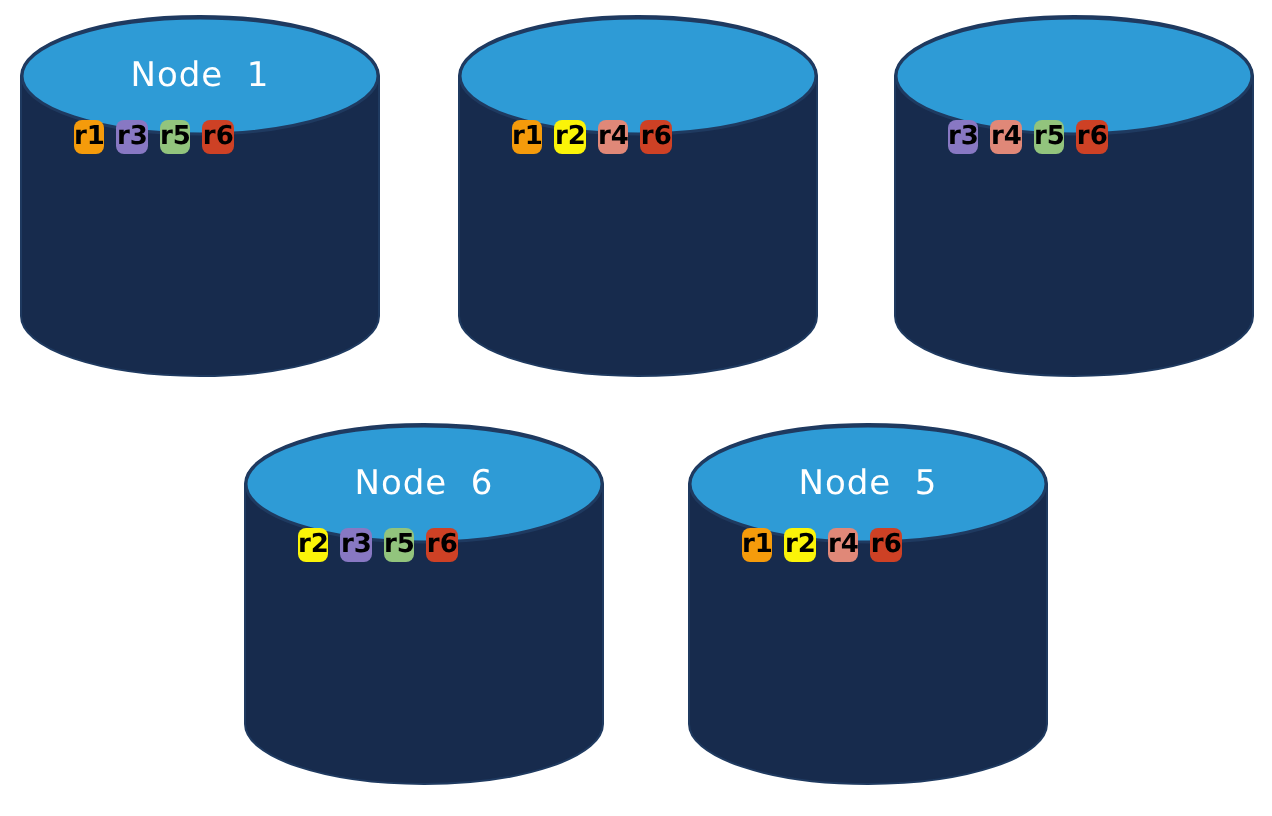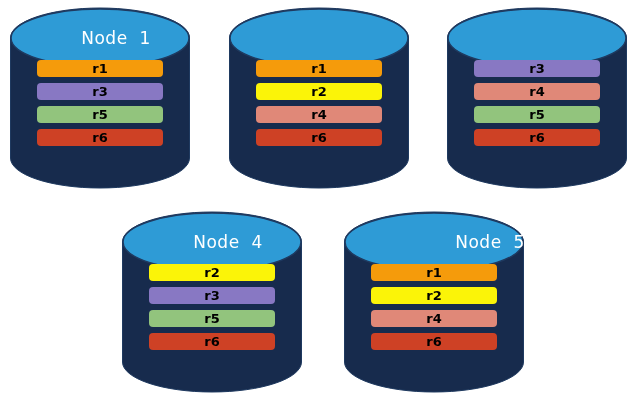--- a/index.html
+++ b/index.html
@@ -35,28 +35,26 @@
     left: 0;
     width: 100%;
     text-align: center;
     color: #ffffff;
     font-family: "DejaVu Sans", sans-serif;
     font-size: 17px;
     font-weight: 400;
     letter-spacing: 0.5px;
     white-space: pre;
     pointer-events: none;
-    padding-left: 16px;
   }
   .replica-list {
     position: absolute;
     left: 0;
     width: 100%;
     display: flex;
-    flex-direction: column;
   }
   .replica-bar {
     position: relative;
     border-radius: 4px;
     height: 17px;
     line-height: 17px;
     text-align: center;
     color: #000000;
     font-family: "DejaVu Sans", sans-serif;
     font-size: 13px;
@@ -103,34 +101,34 @@
         <div class="replica-bar" style="background: rgb(224, 136, 120);">r4</div>
         <div class="replica-bar" style="background: rgb(146, 196, 125);">r5</div>
         <div class="replica-bar" style="background: rgb(206, 65, 37);">r6</div>
       </div>
     </div>
     <div class="node" style="left: 122px; top: 212px; width: 180px; height: 180px;">
       <svg class="node-svg" width="180" height="180" viewBox="0 0 180 180">
         <path d="M 0.5,30 L 0.5,150 A 89.5 30 0 0 0 179.5 150 L 179.5,30 A 89.5 30 0 0 0 0.5 30 Z" fill="#172B4D" stroke="#1F3A60" stroke-width="1"></path>
         <ellipse cx="90" cy="30" rx="89" ry="29" fill="#2E9BD6" stroke="#1F3A60" stroke-width="1.5"></ellipse>
       </svg>
-      <div class="node-title" style="top: 20px;">Node  4</div>
+      <div class="node-title" style="top: 20px;">Node  6</div>
       <div class="replica-list" style="top: 52px; padding-left: 27px; padding-right: 27px; box-sizing: border-box; gap: 6px;">
         <div class="replica-bar" style="background: rgb(251, 244, 8);">r2</div>
         <div class="replica-bar" style="background: rgb(136, 120, 195);">r3</div>
         <div class="replica-bar" style="background: rgb(146, 196, 125);">r5</div>
         <div class="replica-bar" style="background: rgb(206, 65, 37);">r6</div>
       </div>
     </div>
     <div class="node" style="left: 344px; top: 212px; width: 180px; height: 180px;">
       <svg class="node-svg" width="180" height="180" viewBox="0 0 180 180">
         <path d="M 0.5,30 L 0.5,150 A 89.5 30 0 0 0 179.5 150 L 179.5,30 A 89.5 30 0 0 0 0.5 30 Z" fill="#172B4D" stroke="#1F3A60" stroke-width="1"></path>
         <ellipse cx="90" cy="30" rx="89" ry="29" fill="#2E9BD6" stroke="#1F3A60" stroke-width="1.5"></ellipse>
       </svg>
-      <div class="node-title" style="top: 20px; margin-left: 40px;">Node  5</div>
+      <div class="node-title" style="top: 20px;">Node  5</div>
       <div class="replica-list" style="top: 52px; padding-left: 27px; padding-right: 27px; box-sizing: border-box; gap: 6px;">
         <div class="replica-bar" style="background: rgb(245, 155, 11);">r1</div>
         <div class="replica-bar" style="background: rgb(251, 244, 8);">r2</div>
         <div class="replica-bar" style="background: rgb(224, 136, 120);">r4</div>
         <div class="replica-bar" style="background: rgb(206, 65, 37);">r6</div>
       </div>
     </div>
   </div>
 
 </body></html>

